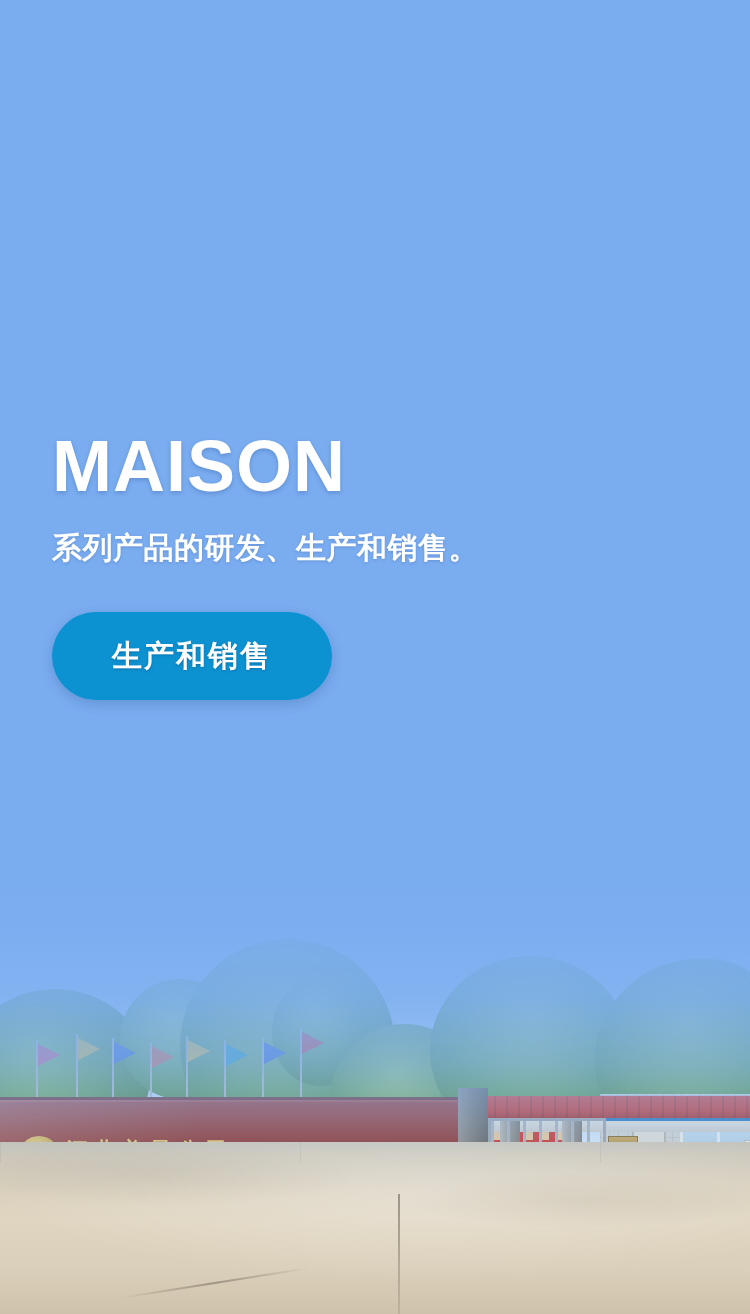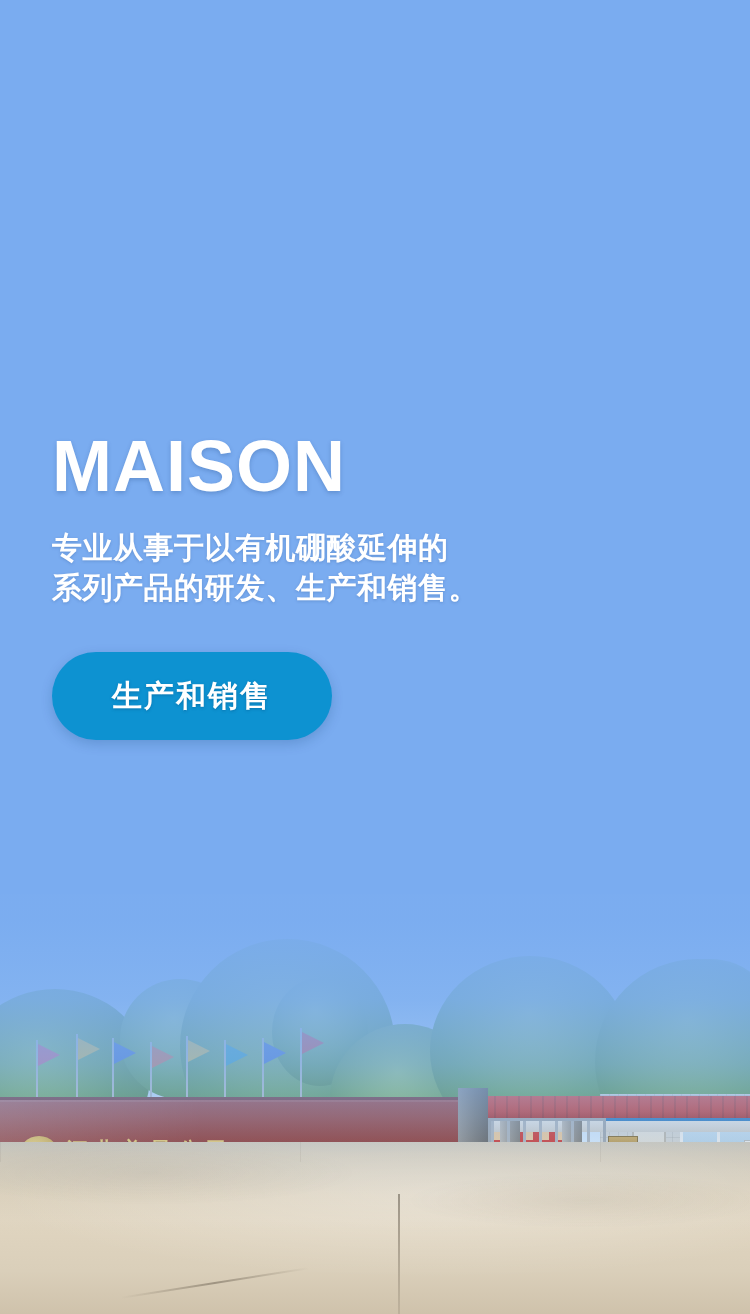--- a/index.html
+++ b/index.html
@@ -327,20 +327,19 @@
     <div class="seam"></div>
     <div class="seam2"></div>
   </div>
 
   <div class="veil"></div>
 
   <div class="copy">
     <div class="brand">MAISON</div>
 
     <div class="tagline">
-      <span class="ln">专业从事于以有机硼酸延伸的</span>
       <span class="ln">系列产品的研发、生产和销售。</span>
     </div>
 
     <button class="cta">生产和销售</button>
   </div>
 
 </div>
 
 </body></html>

